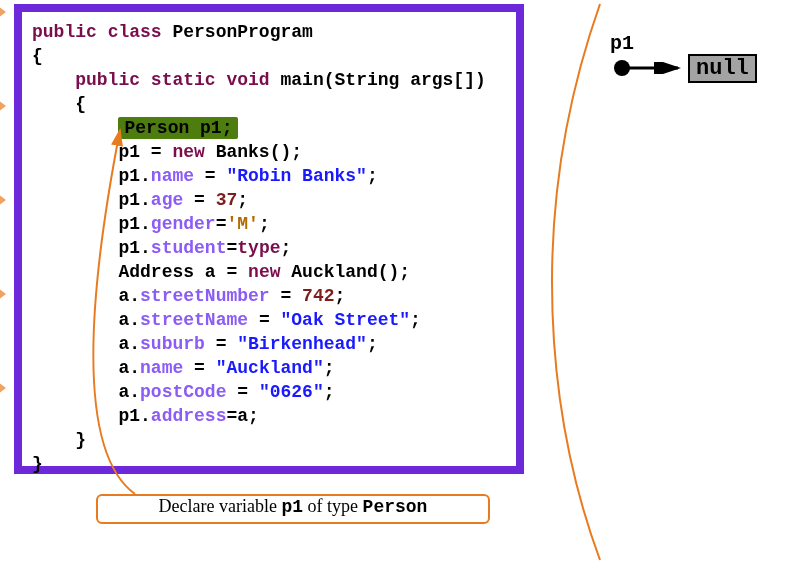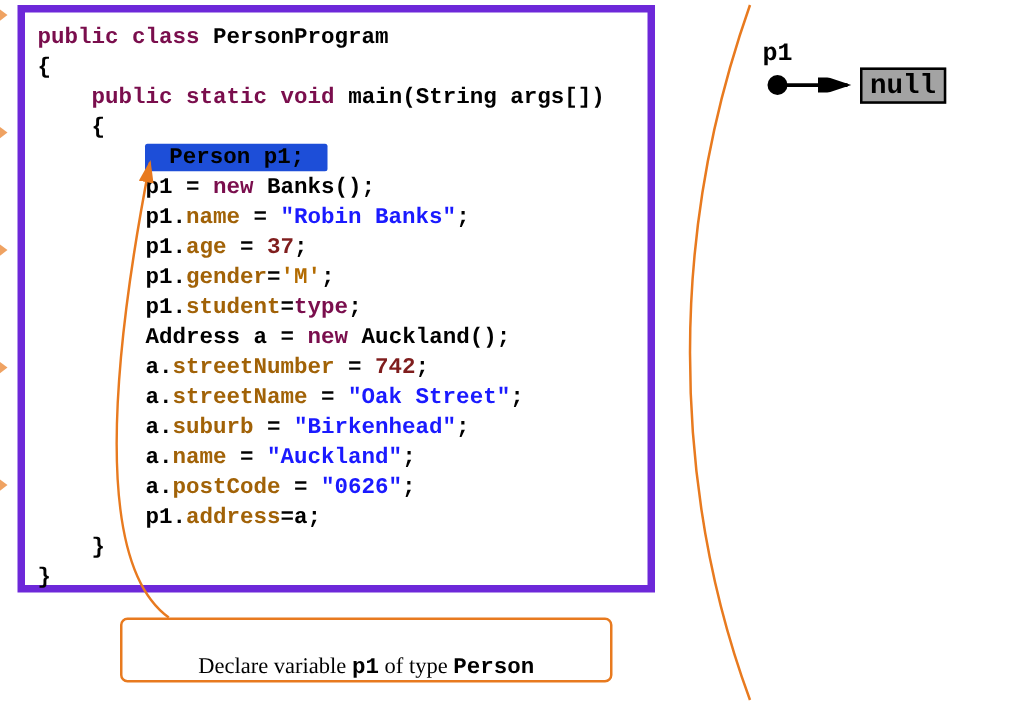--- a/index.html
+++ b/index.html
@@ -11,49 +11,49 @@
     height: 565px;
     position: relative;
     overflow: hidden;
   }
   .code-box {
     position: absolute;
     left: 14px;
     top: 4px;
     width: 510px;
     height: 470px;
-    border: 6px solid #6d28d9;
+    border: 8px solid #6d28d9;
     padding: 8px 10px;
     font-size: 18px;
     line-height: 24px;
     white-space: pre;
   }
   .kw { color: #7a0e4d; }       
   .type { color: #000; }         
   .ident { color: #000; }        
-  .field { color: #a16207; }     
+  .field { color: #8b5cf6; }     
   .str { color: #1a1aff; }       
   .char { color: #b36b00; }      
   .num { color: #7f1d1d; }       
   .punct { color: #000; }
   .highlight {
-    background: #1d4ed8;
-    padding: 1px 19px;
+    background: #4d7c0f;
+    padding: 1px 6px;
     border-radius: 2px;
   }
   .caption-box {
     position: absolute;
     left: 96px;
     top: 494px;
     width: 394px;
-    height: 52px;
+    height: 30px;
     border: 2px solid #e87a1f;
     border-radius: 6px;
     display: flex;
-    align-items: flex-end;
+    align-items: flex-start;
     justify-content: center;
     font-family: Georgia, "Times New Roman", serif;
     font-weight: normal;
     font-size: 18px;
     background: #fff;
   }
   .caption-box .mono { font-family: "Courier New", Courier, monospace; font-weight: bold; }
   .arrow-svg {
     position: absolute;
     left: 0;

